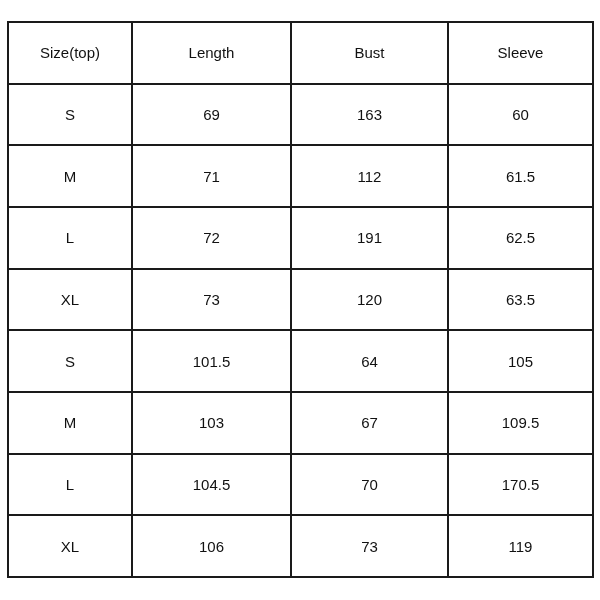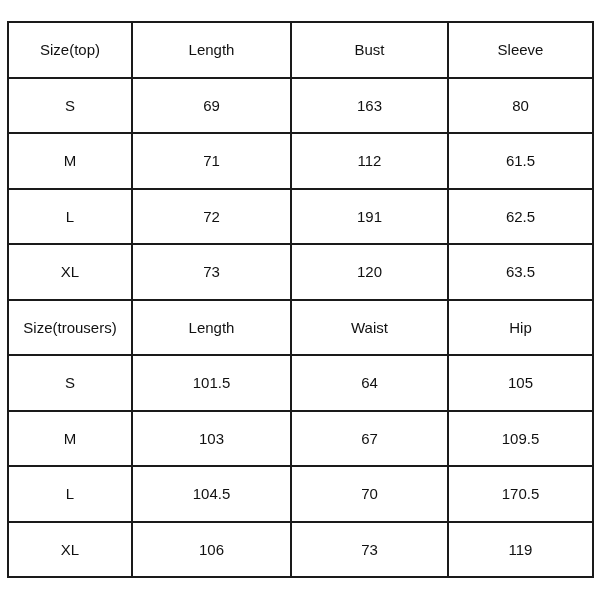--- a/index.html
+++ b/index.html
@@ -71,21 +71,21 @@
         <td class="size-head">Size(top)</td>
         <td class="metric-head">Length</td>
         <td class="metric-head">Bust</td>
         <td class="metric-head">Sleeve</td>
       </tr>
 
       <tr>
         <td class="data-cell">S</td>
         <td class="data-cell">69</td>
         <td class="data-cell">163</td>
-        <td class="data-cell">80</td>
+        <td class="data-cell">60</td>
       </tr>
 
       <tr>
         <td class="data-cell">M</td>
         <td class="data-cell">71</td>
         <td class="data-cell">112</td>
         <td class="data-cell">61.5</td>
       </tr>
 
       <tr>
@@ -95,26 +95,20 @@
         <td class="data-cell">62.5</td>
       </tr>
 
       <tr>
         <td class="data-cell">XL</td>
         <td class="data-cell">73</td>
         <td class="data-cell">120</td>
         <td class="data-cell">63.5</td>
       </tr>
 
-      <tr class="header-row">
-        <td class="size-head">Size(trousers)</td>
-        <td class="metric-head">Length</td>
-        <td class="metric-head">Waist</td>
-        <td class="metric-head">Hip</td>
-      </tr>
 
       <tr>
         <td class="data-cell">S</td>
         <td class="data-cell">101.5</td>
         <td class="data-cell">64</td>
         <td class="data-cell">105</td>
       </tr>
 
       <tr>
         <td class="data-cell">M</td>

